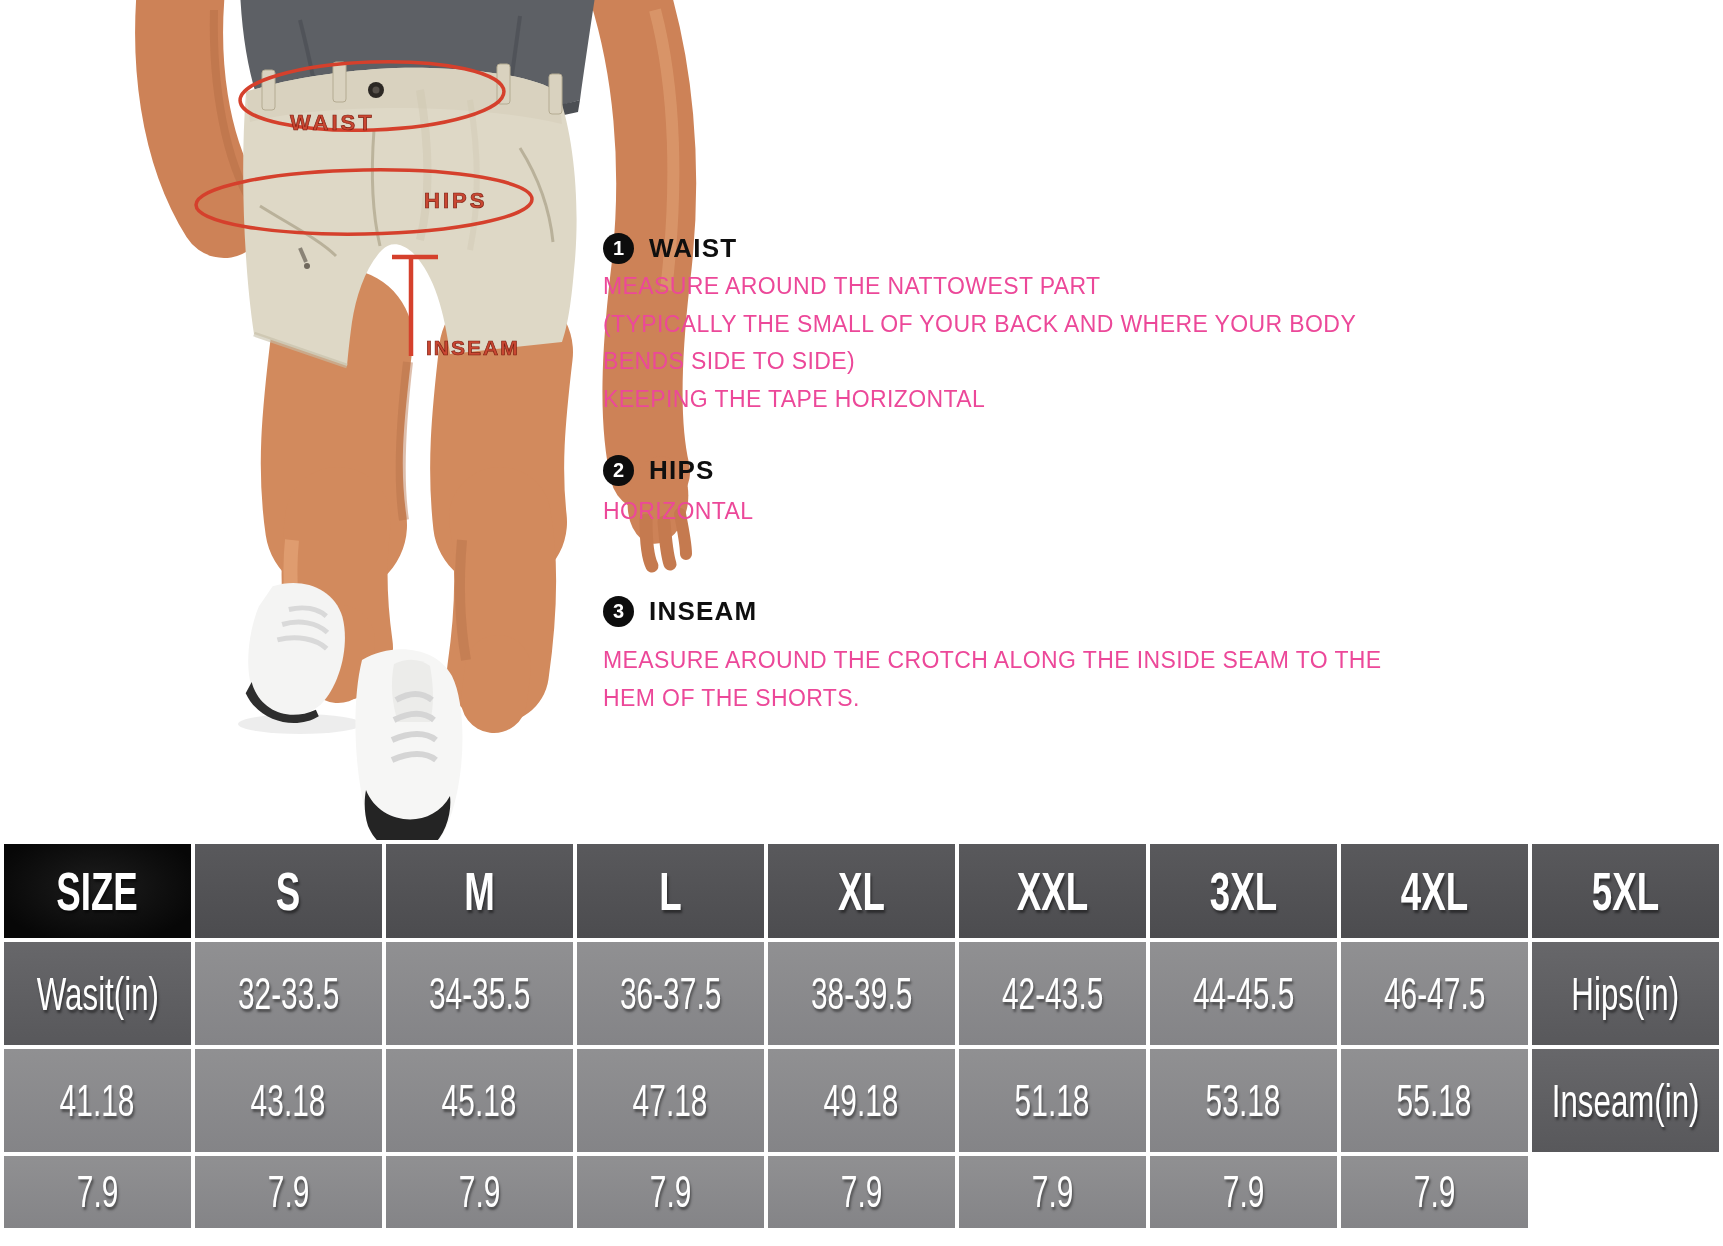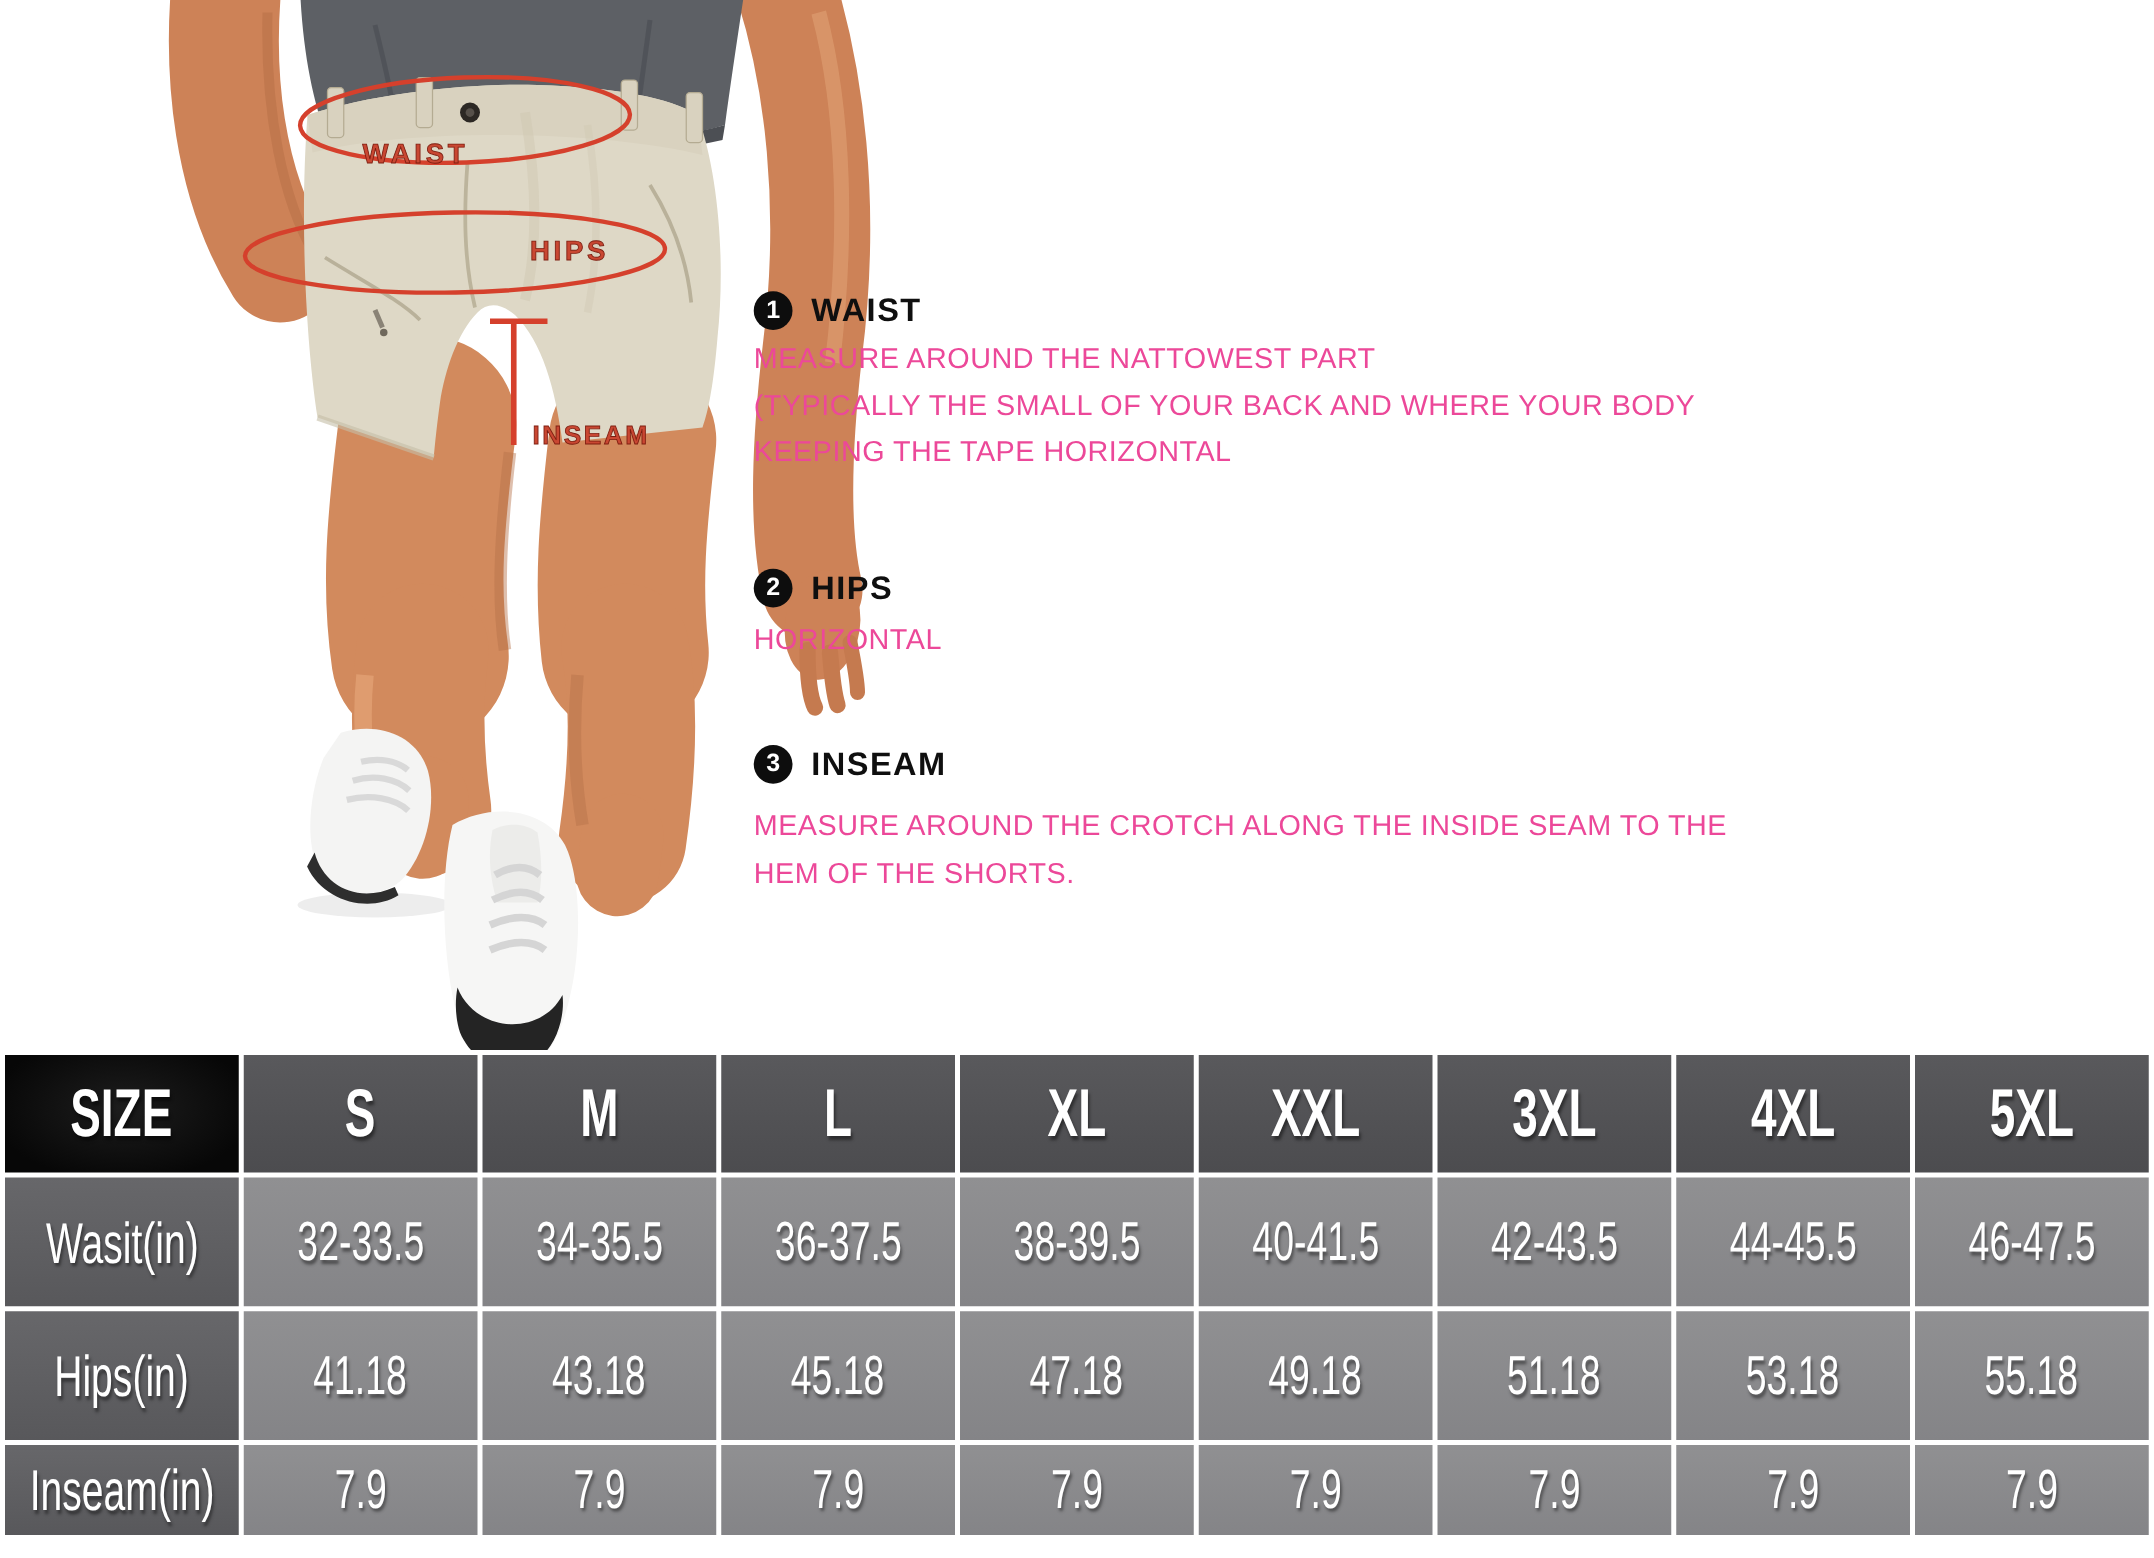--- a/index.html
+++ b/index.html
@@ -134,20 +134,21 @@
   <div class="instructions">
 
     <div class="instr-block b1">
       <div class="instr-head">
         <div class="num-badge">1</div>
         <div class="instr-title">WAIST</div>
       </div>
       <div class="instr-body">
         <div class="instr-line">MEASURE AROUND THE NATTOWEST PART</div>
         <div class="instr-line">(TYPICALLY THE SMALL OF YOUR BACK AND WHERE YOUR BODY</div>
+        <div class="instr-line">BENDS SIDE TO SIDE)</div>
         <div class="instr-line">KEEPING THE TAPE HORIZONTAL</div>
       </div>
     </div>
 
     <div class="instr-block b2">
       <div class="instr-head">
         <div class="num-badge">2</div>
         <div class="instr-title">HIPS</div>
       </div>
       <div class="instr-body">
@@ -206,23 +207,20 @@
     <div class="cell d-cell">
         <span class="t">34-35.5</span>
       </div>
     <div class="cell d-cell">
         <span class="t">36-37.5</span>
       </div>
     <div class="cell d-cell">
         <span class="t">38-39.5</span>
       </div>
     <div class="cell d-cell">
-        <span class="t">40-41.5</span>
-      </div>
-    <div class="cell d-cell">
         <span class="t">42-43.5</span>
       </div>
     <div class="cell d-cell">
         <span class="t">44-45.5</span>
       </div>
     <div class="cell d-cell">
         <span class="t">46-47.5</span>
       </div>
 
     <div class="cell r-label">

